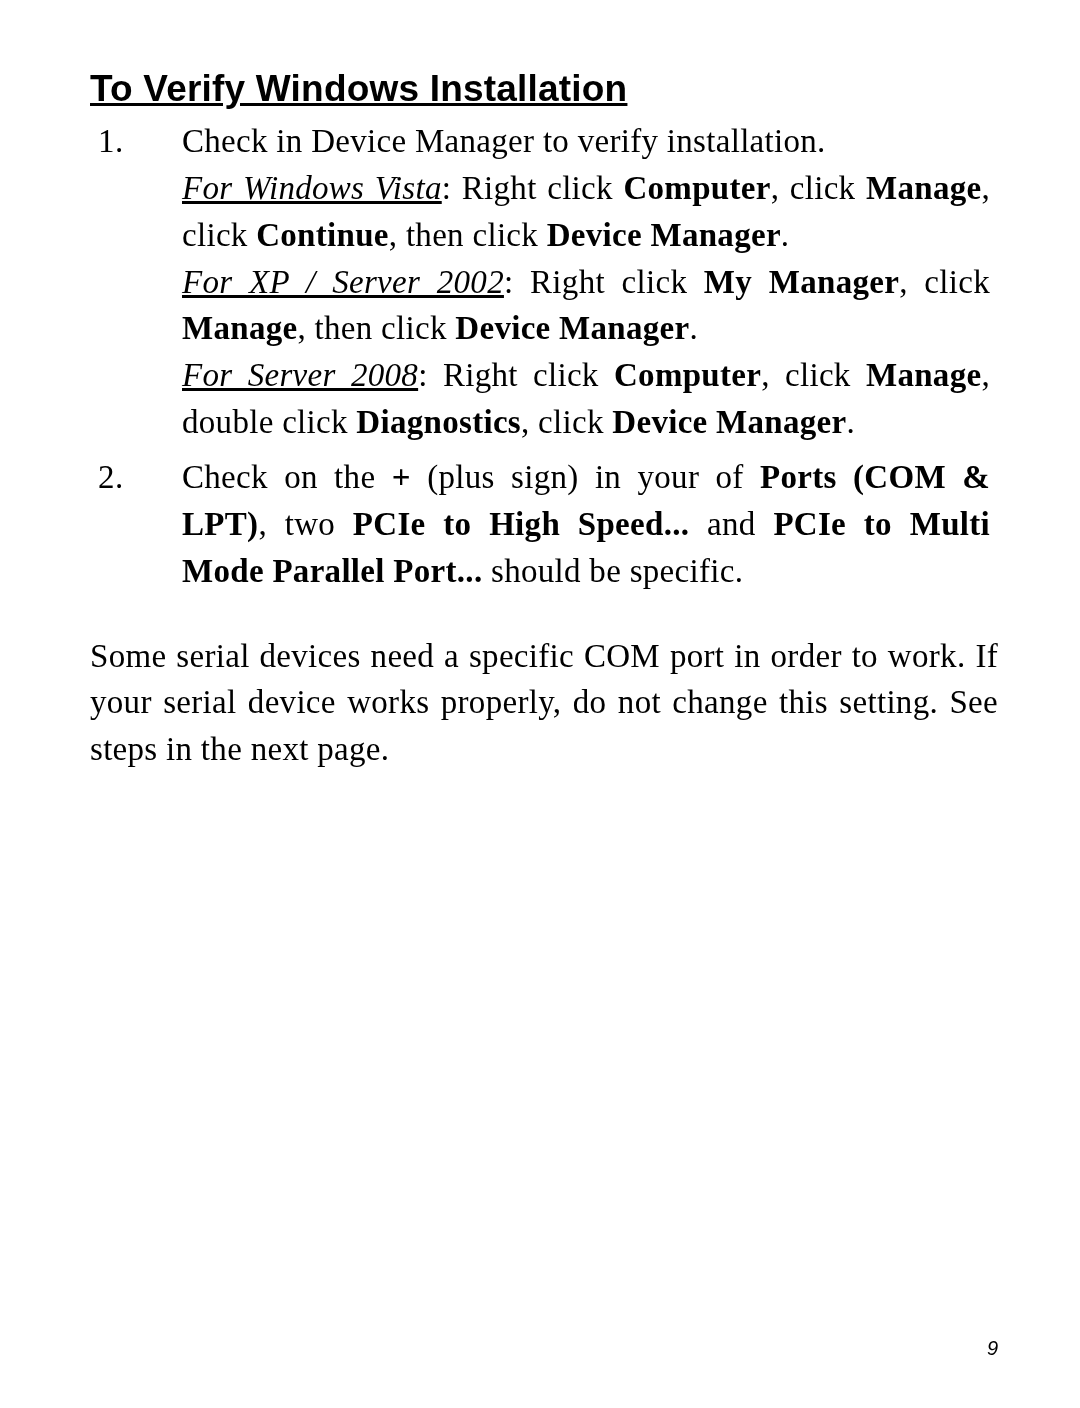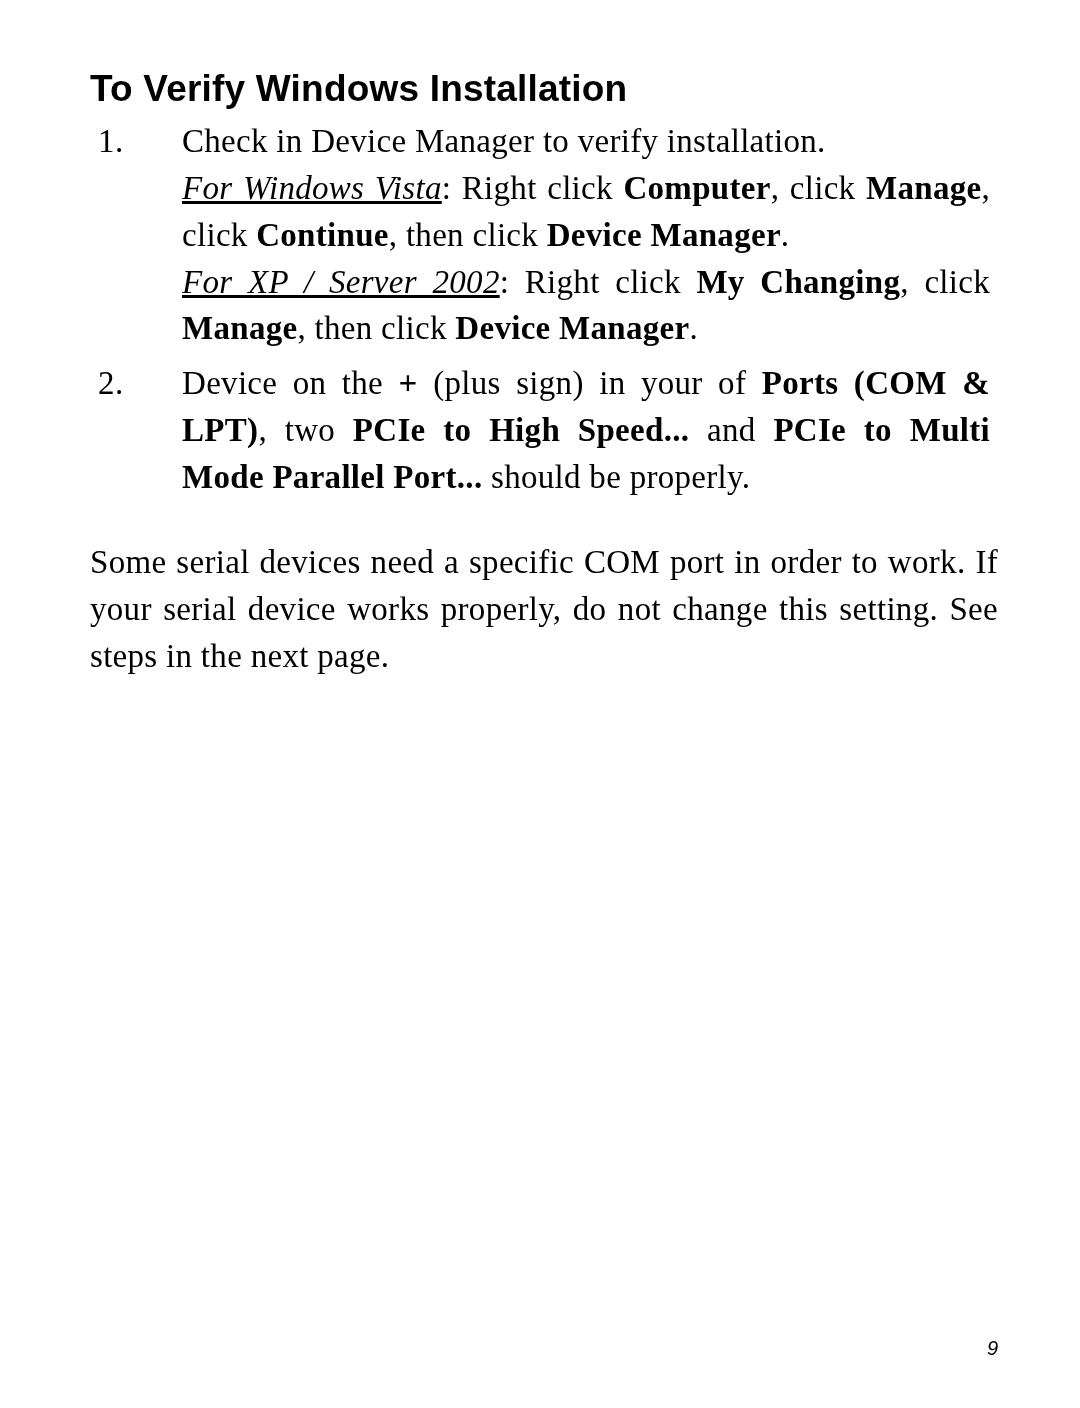--- a/index.html
+++ b/index.html
@@ -15,20 +15,21 @@
   }
   .page {
     padding: 68px 82px 40px 90px;
   }
   .section-heading {
     font-family: Arial, Helvetica, sans-serif;
     font-weight: bold;
     font-size: 37px;
     letter-spacing: 0.2px;
     margin: 0 0 6px 0;
+    text-decoration: underline;
   }
   .body-text {
     font-size: 33px;
     line-height: 1.42;
     letter-spacing: 0.5px;
   }
   ol.steps {
     list-style: none;
     margin: 0;
     padding: 0;
@@ -90,30 +91,33 @@
     <li>
       <div class="step-content">
         <p class="step-para">Check in Device Manager to verify installation.</p>
 
 
         <p class="step-para">
           <span class="os-label">For Windows Vista</span><span>: Right click </span><span class="b">Computer</span><span>, click </span><span class="b">Manage</span><span>, click </span><span class="b">Continue</span><span>, then click </span><span class="b">Device Manager</span><span>.</span>
         </p>
 
         <p class="step-para">
-          <span class="os-label">For XP / Server 2002</span><span>: Right click </span><span class="b">My Changing</span><span>, click </span><span class="b">Manage</span><span>, then click </span><span class="b">Device Manager</span><span>.</span>
+          <span class="os-label">For XP / Server 2002</span><span>: Right click </span><span class="b">My Manager</span><span>, click </span><span class="b">Manage</span><span>, then click </span><span class="b">Device Manager</span><span>.</span>
         </p>
 
+        <p class="step-para">
+          <span class="os-label">For Server 2008</span><span>: Right click </span><span class="b">Computer</span><span>, click </span><span class="b">Manage</span><span>, double click </span><span class="b">Diagnostics</span><span>, click </span><span class="b">Device Manager</span><span>.</span>
+        </p>
       </div>
     </li>
 
     <li>
       <div class="step-content">
         <p class="step-para">
-          <span>Device on the </span><span class="b">+</span><span> (plus sign) in your of </span><span class="b">Ports (COM &amp; LPT)</span><span>, two </span><span class="b">PCIe to High Speed...</span><span> and </span><span class="b">PCIe to Multi Mode Parallel Port...</span><span> should be properly.</span>
+          <span>Check on the </span><span class="b">+</span><span> (plus sign) in your of </span><span class="b">Ports (COM &amp; LPT)</span><span>, two </span><span class="b">PCIe to High Speed...</span><span> and </span><span class="b">PCIe to Multi Mode Parallel Port...</span><span> should be specific.</span>
         </p>
       </div>
     </li>
   </ol>
 
   <div class="section2">
     <p class="intro-para">Some serial devices need a specific COM port in order to work. If your serial device works properly, do not change this setting. See steps in the next page.</p>
   </div>
 
 </div>

